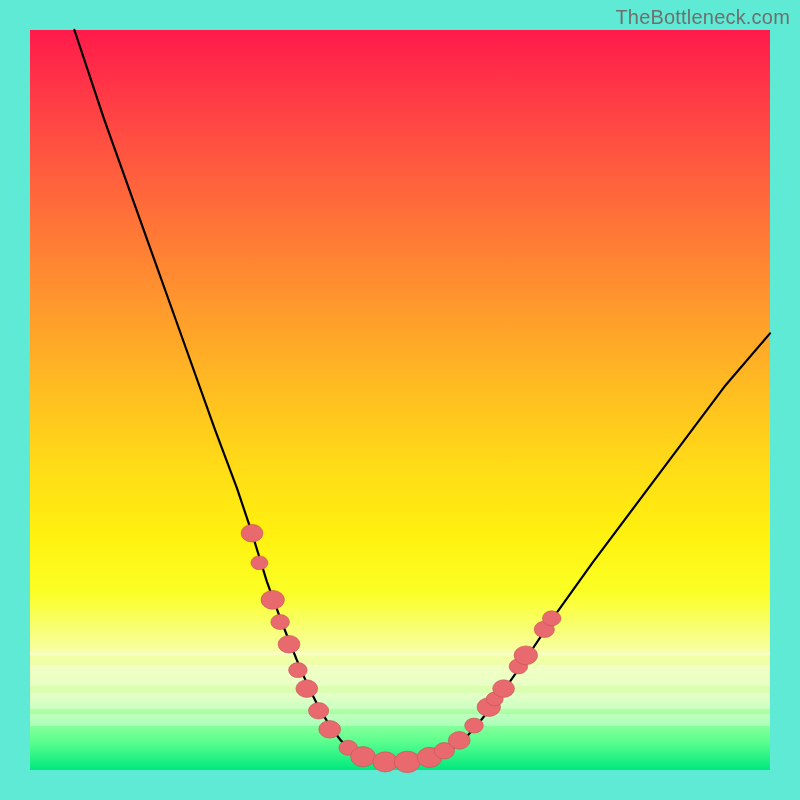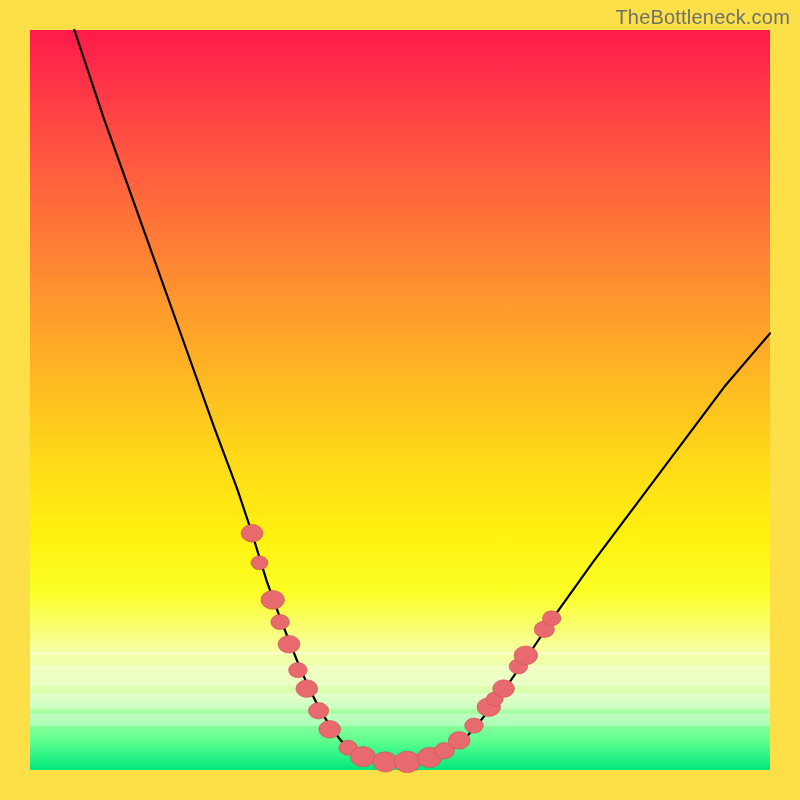--- a/index.html
+++ b/index.html
@@ -8,21 +8,21 @@
     width: 800px;
     height: 800px;
     overflow: hidden;
     background: #000;
     font-family: Arial, Helvetica, sans-serif;
   }
   .frame {
     position: absolute;
     left: 0; top: 0;
     width: 800px; height: 800px;
-    background: #fde047;
+    background: #5eead4;
   }
   .plot {
     position: absolute;
     left: 30px;
     top: 30px;
     width: 740px;
     height: 740px;
     background: linear-gradient(to bottom,
       #ff1a4b 0%,
       #ff3747 8%,

